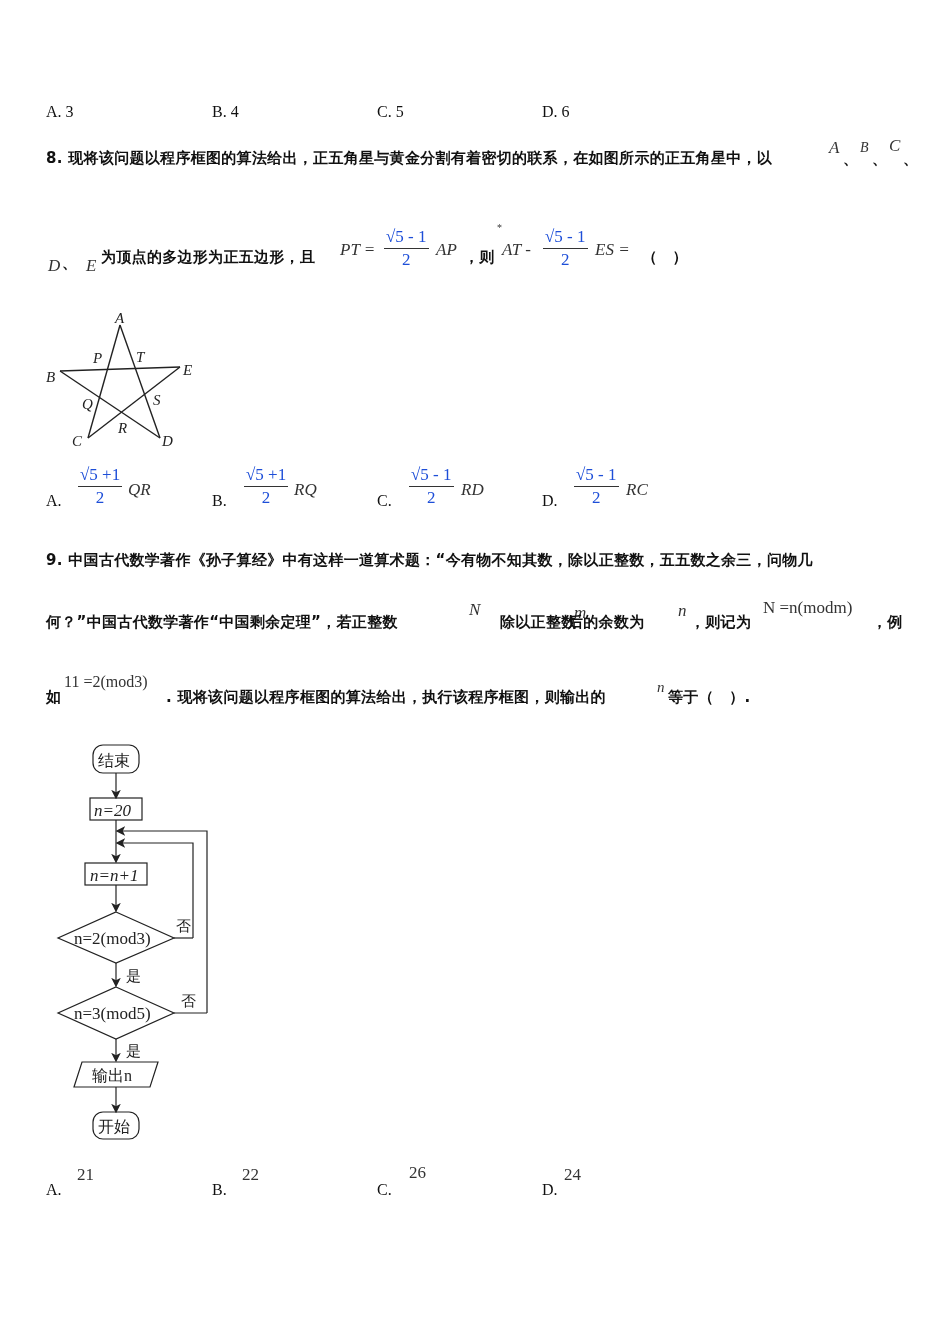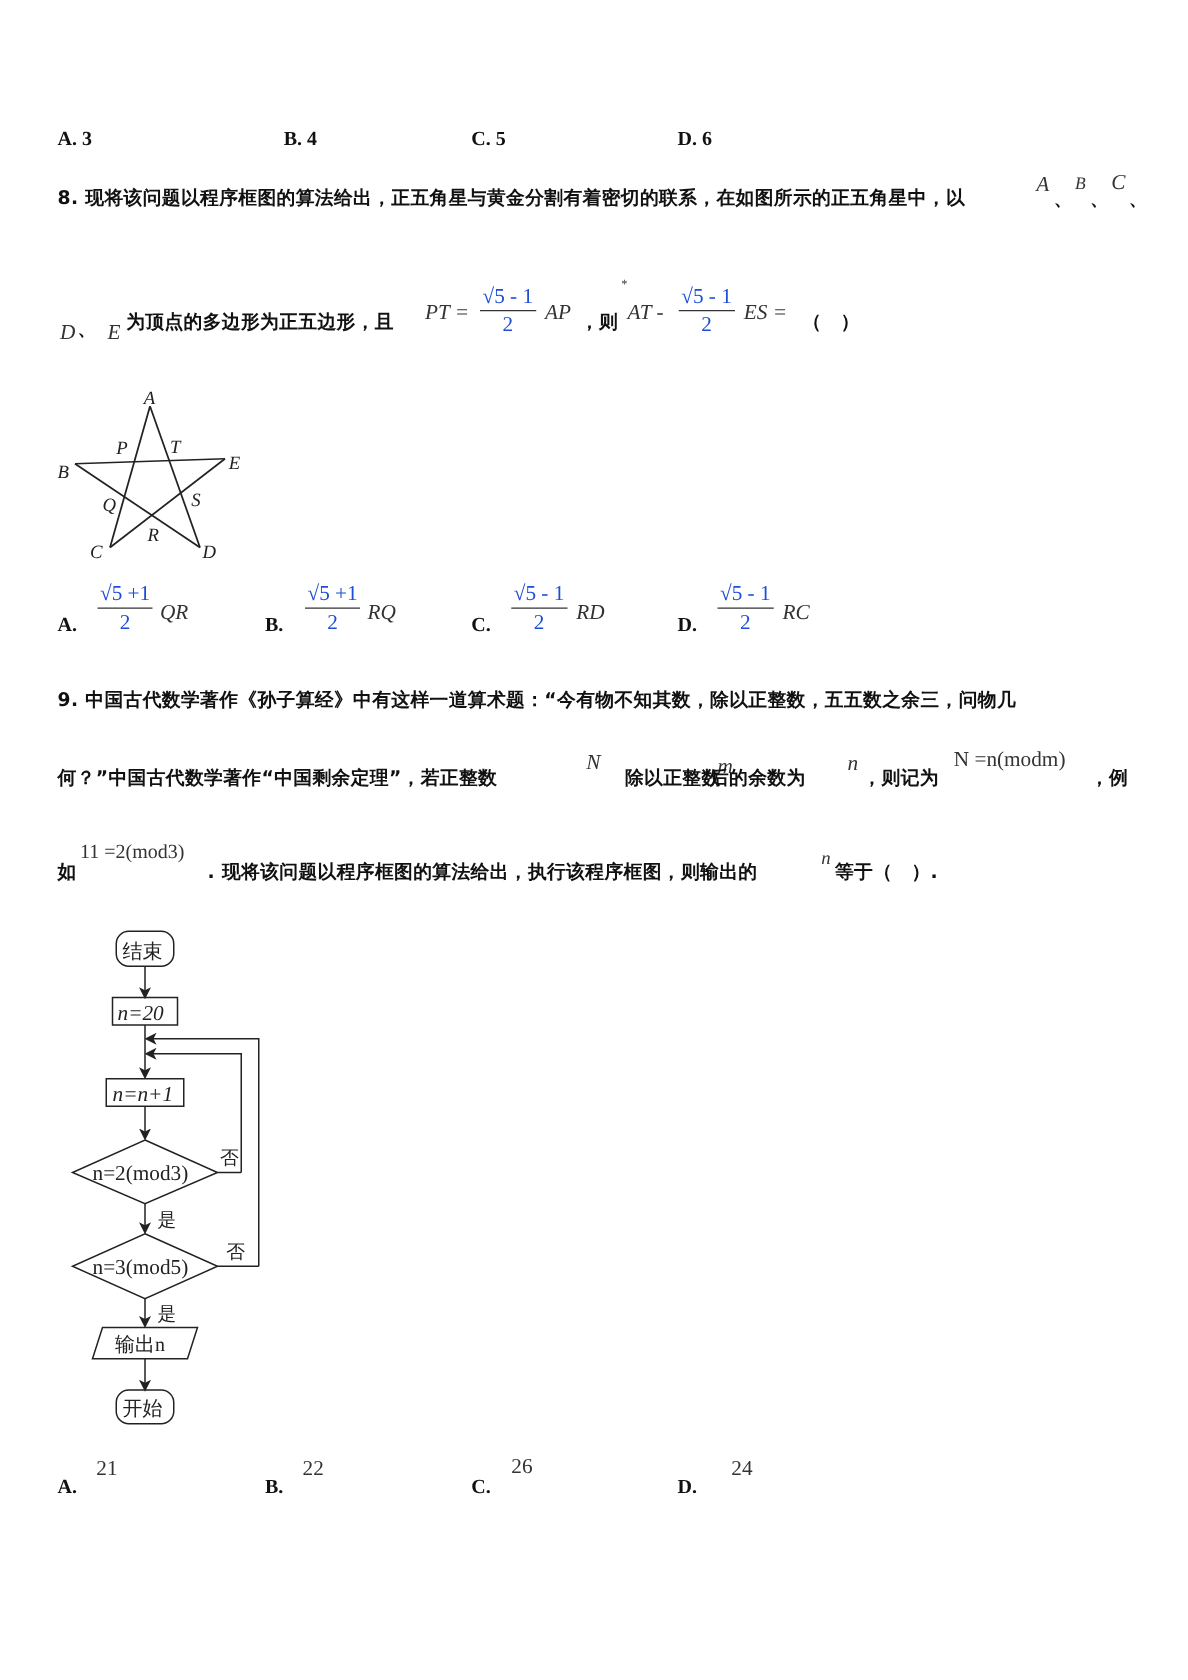--- a/index.html
+++ b/index.html
@@ -1,32 +1,32 @@
 <!DOCTYPE html>
 <html><head>
 <meta charset="utf-8">
 <style>
   html, body { margin: 0; padding: 0; background: #ffffff; }
   body { width: 950px; height: 1344px; position: relative; overflow: hidden; color: #111; font-family: "DejaVu Sans", sans-serif; }
   .abs { position: absolute; white-space: nowrap; }
   .cn { font-family: "DejaVu Sans", sans-serif; font-weight: bold; font-size: 15px; letter-spacing: 0.3px; }
-  .opt-label { font-family: "Liberation Serif", serif; font-weight: bold; font-size: 16px; }
+  .opt-label { font-family: "Liberation Serif", serif; font-weight: normal; font-size: 16px; }
   .math { font-family: "Liberation Serif", serif; font-style: italic; font-size: 17px; color: #333; }
   .mathr { font-family: "Liberation Serif", serif; font-size: 17px; color: #333; }
   .frac { display: inline-block; vertical-align: middle; text-align: center; font-family: Liberation Serif, serif; font-size: 17px; color:#1d4ed8; }
   .frac .num { display: block; border-bottom: 1px solid #333; padding: 0 2px; line-height: 22px; }
   .frac .den { display: block; line-height: 22px; }
   svg text { font-family: "Liberation Serif", serif; }
 </style>
 </head>
 <body>
 
 <div>
   <span class="abs opt-label" style="left:46px;top:103px"><span>A.</span>&nbsp;<span>3</span></span>
-  <span class="abs opt-label" style="left:227px;top:103px"><span>B.</span>&nbsp;<span>4</span></span>
+  <span class="abs opt-label" style="left:212px;top:103px"><span>B.</span>&nbsp;<span>4</span></span>
   <span class="abs opt-label" style="left:377px;top:103px"><span>C.</span>&nbsp;<span>5</span></span>
   <span class="abs opt-label" style="left:542px;top:103px"><span>D.</span>&nbsp;<span>6</span></span>
 </div>
 
 <div>
   <div class="abs cn" style="left:46px;top:149px">
     <span>8.</span>&nbsp;<span>现将该问题以程序框图的算法给出，正五角星与黄金分割有着密切的联系，在如图所示的正五角星中，以</span>
   </div>
   <span class="abs math" style="left:829px;top:138px">A</span>
   <span class="abs cn" style="left:843px;top:150px">、</span>
@@ -188,15 +188,15 @@
   <div class="abs" style="left:212px;top:1165px">
     <span class="opt-label" style="position:absolute;left:0;top:16px">B.</span>
     <span class="mathr" style="position:absolute;left:30px;top:0">22</span>
   </div>
   <div class="abs" style="left:377px;top:1165px">
     <span class="opt-label" style="position:absolute;left:0;top:16px">C.</span>
     <span class="mathr" style="position:absolute;left:32px;top:-2px">26</span>
   </div>
   <div class="abs" style="left:542px;top:1165px">
     <span class="opt-label" style="position:absolute;left:0;top:16px">D.</span>
-    <span class="mathr" style="position:absolute;left:43px;top:0">24</span>
+    <span class="mathr" style="position:absolute;left:22px;top:0">24</span>
   </div>
 </div>
 
 </body></html>

